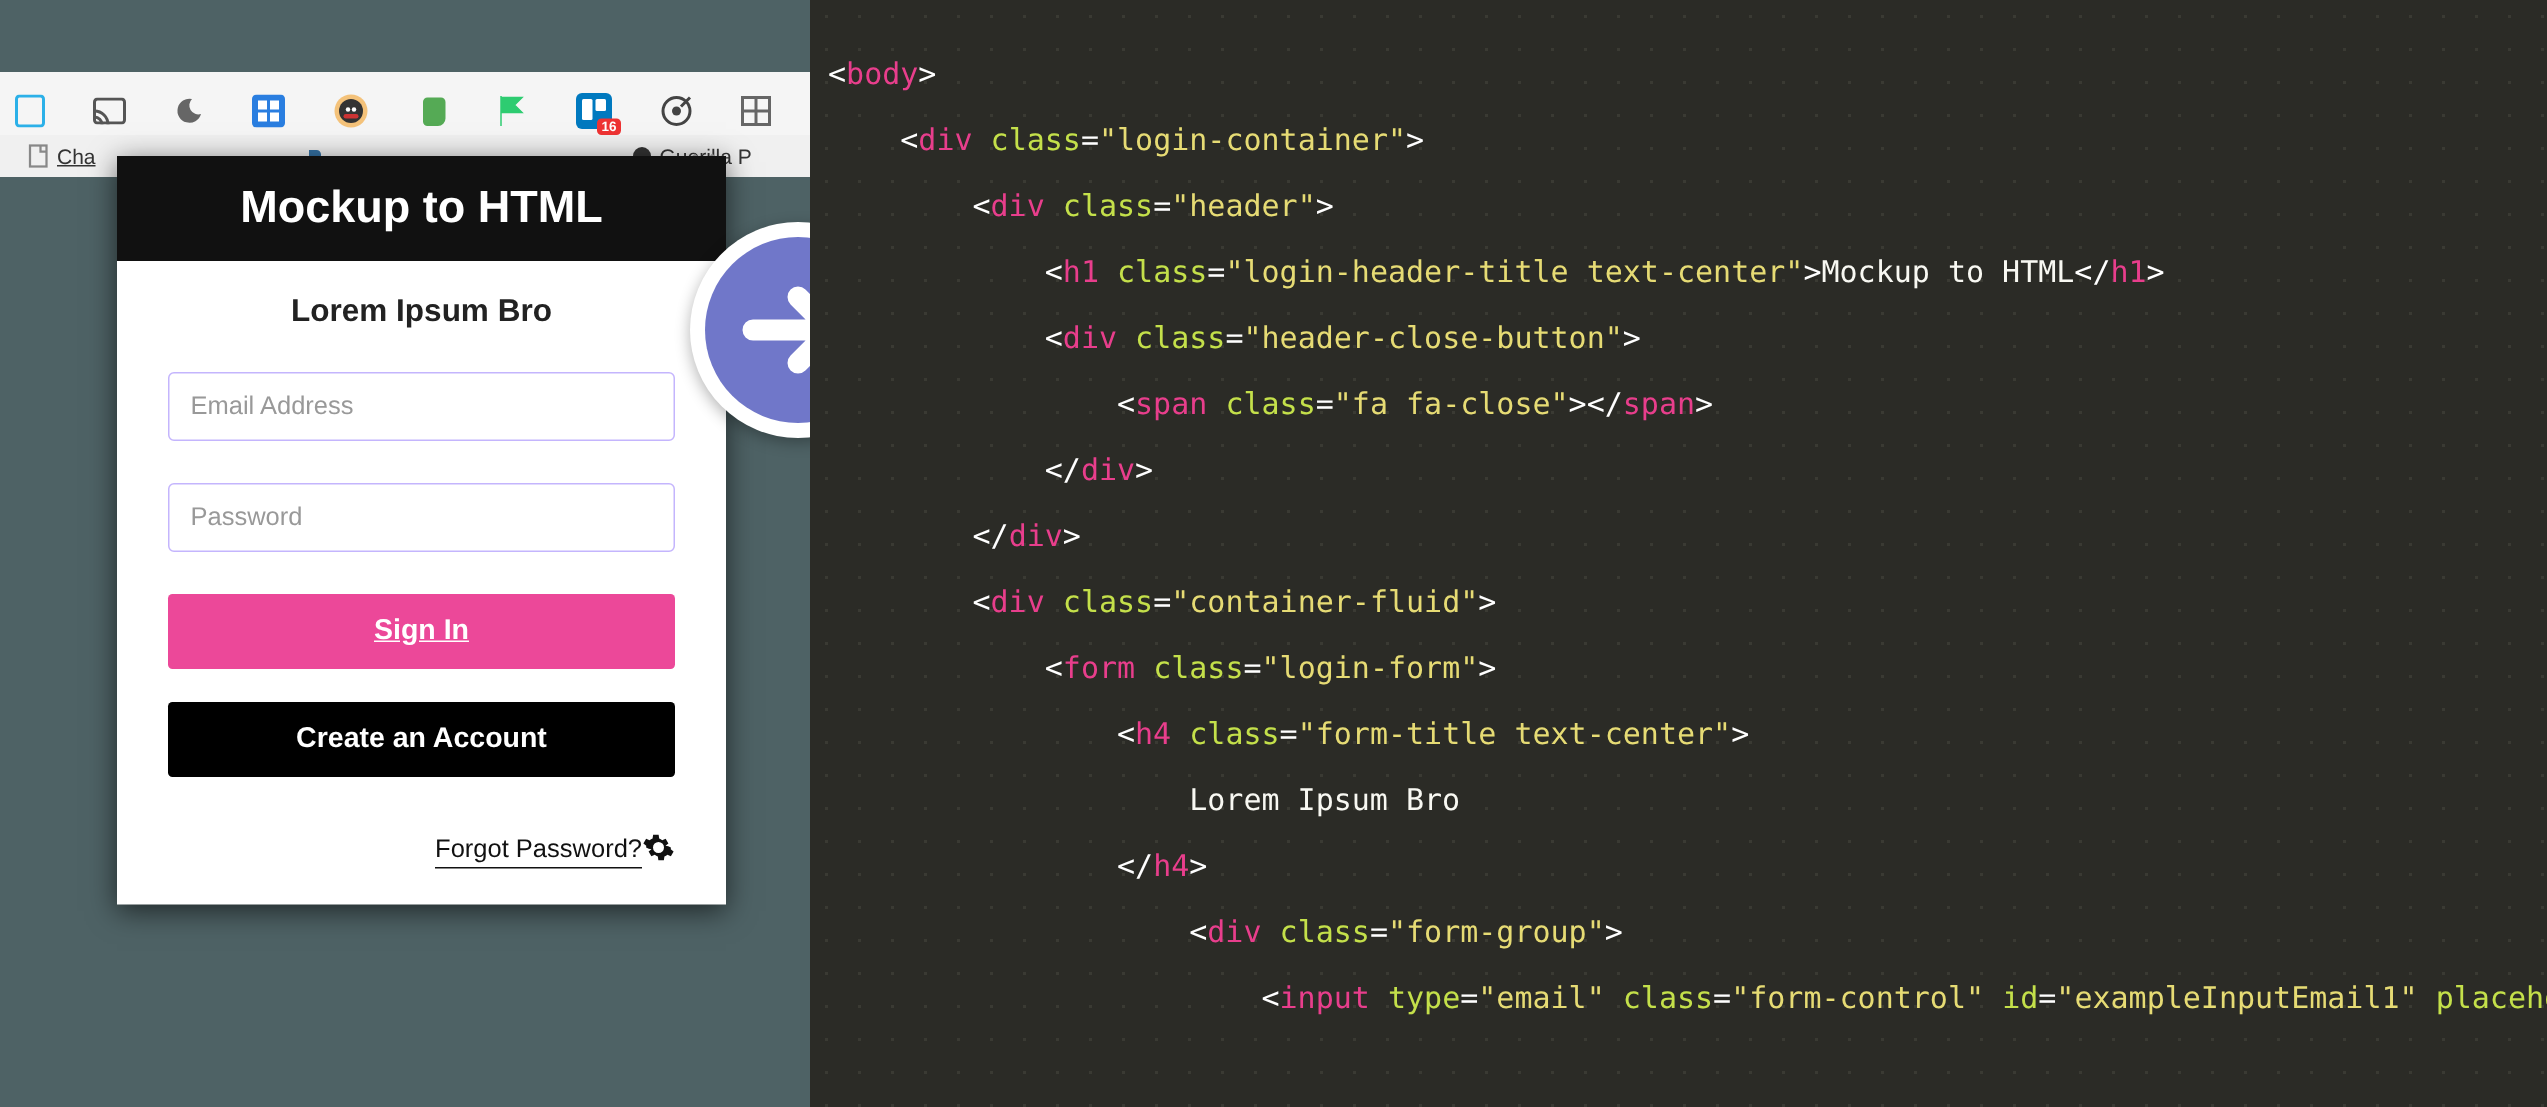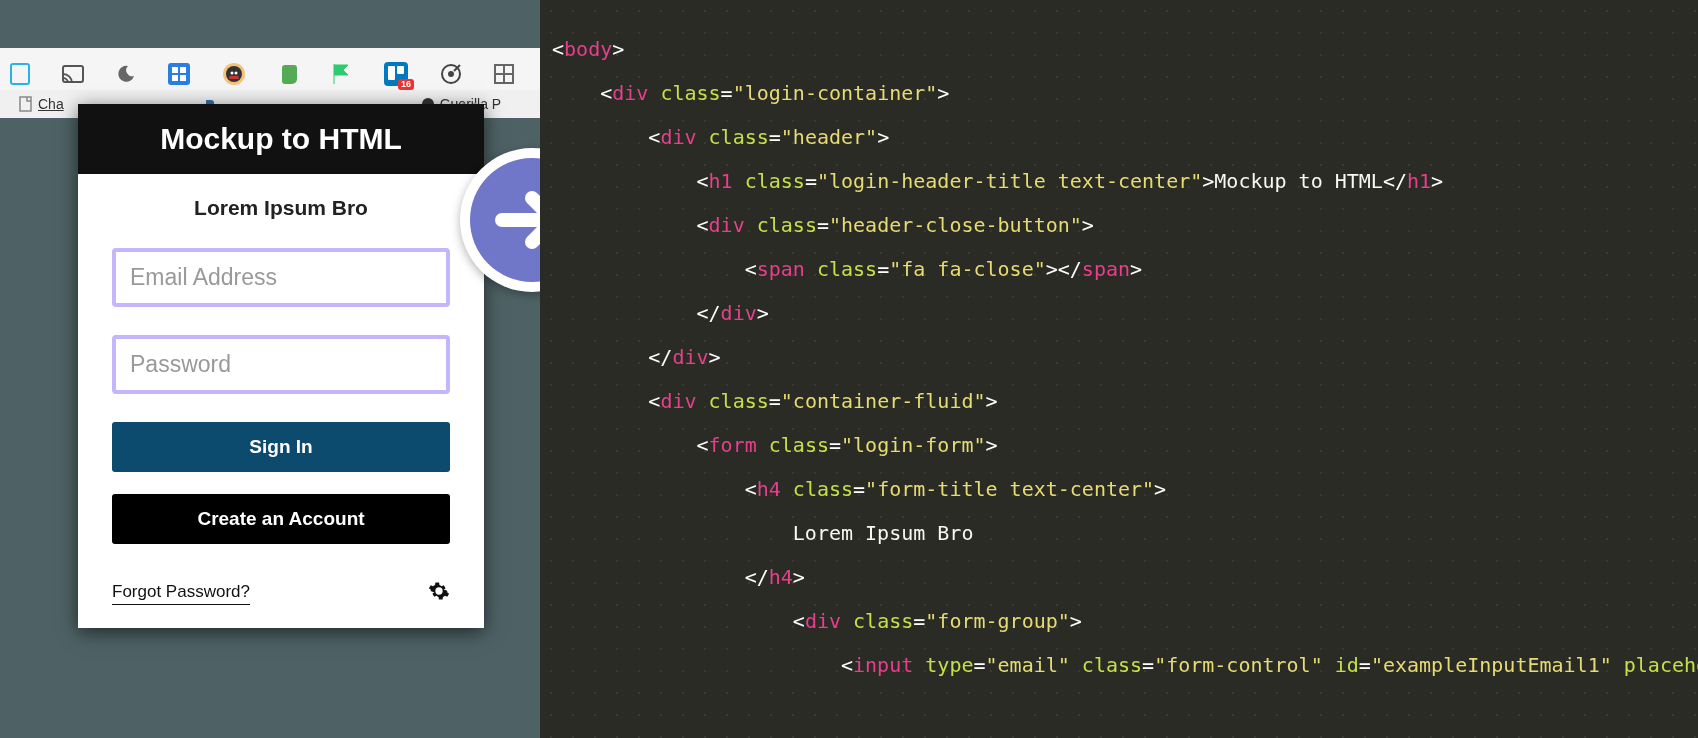--- a/index.html
+++ b/index.html
@@ -112,48 +112,49 @@
   .form-title {
     text-align: center;
     font-size: 21px;
     font-weight: 700;
     color: #222;
     margin-bottom: 28px;
   }
   .form-control {
     width: 100%;
     padding: 12px 14px;
-    font-size: 23px;
-    border: 4px solid #c4b5fd;
+    font-size: 17px;
+    border: 1px solid #c4b5fd;
     border-radius: 4px;
     margin-bottom: 28px;
     color: #333;
   }
   .form-control::placeholder { color: #999; }
   .btn {
     width: 100%;
     padding: 14px;
     font-size: 19px;
     font-weight: 600;
     border: none;
     border-radius: 3px;
     cursor: pointer;
     margin-bottom: 22px;
   }
   .btn-primary {
-    background: #0c4a6e;
-    color: #fff;
+    background: #ec4899;
+    color: #fff;
+    text-decoration: underline;
   }
   .btn-default {
     background: #000;
     color: #fff;
   }
   .login-footer {
     display: flex;
-    justify-content: space-between;
+    justify-content: flex-end;
     align-items: center;
     margin-top: 14px;
   }
   .forgot-link {
     font-size: 17px;
     color: #111;
     border-bottom: 1px solid #111;
     cursor: pointer;
     padding-bottom: 2px;
   }

